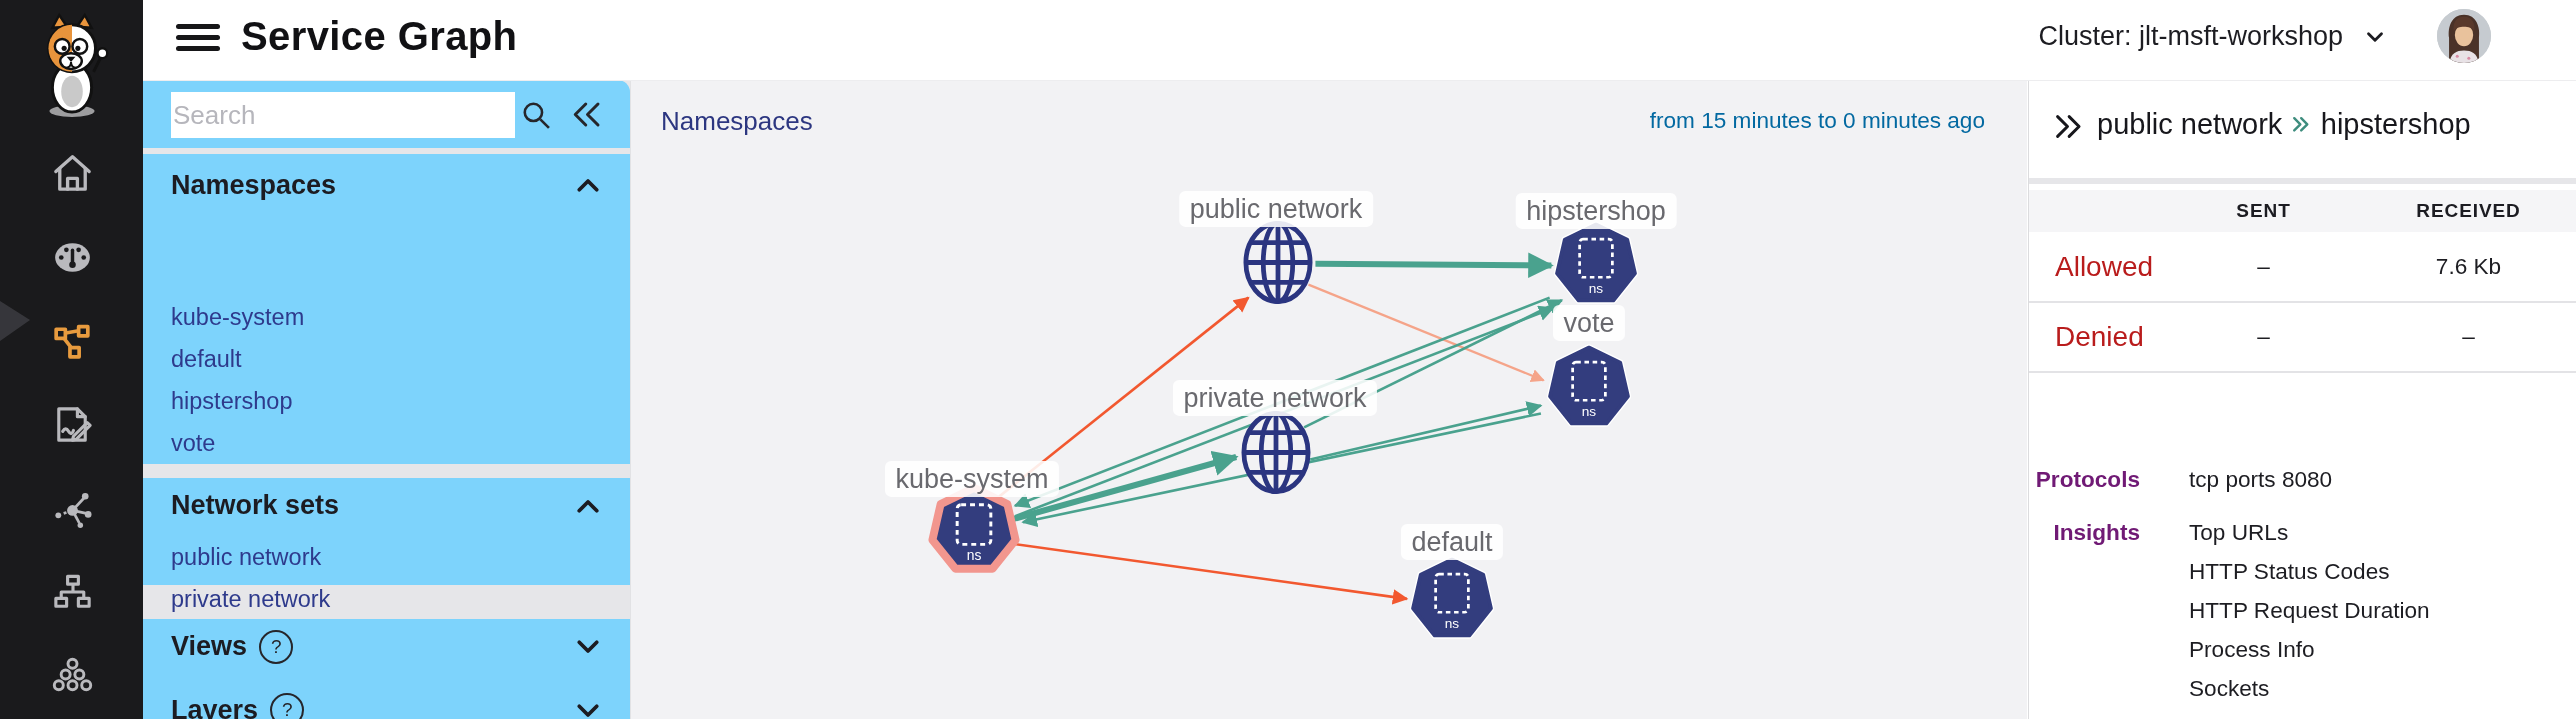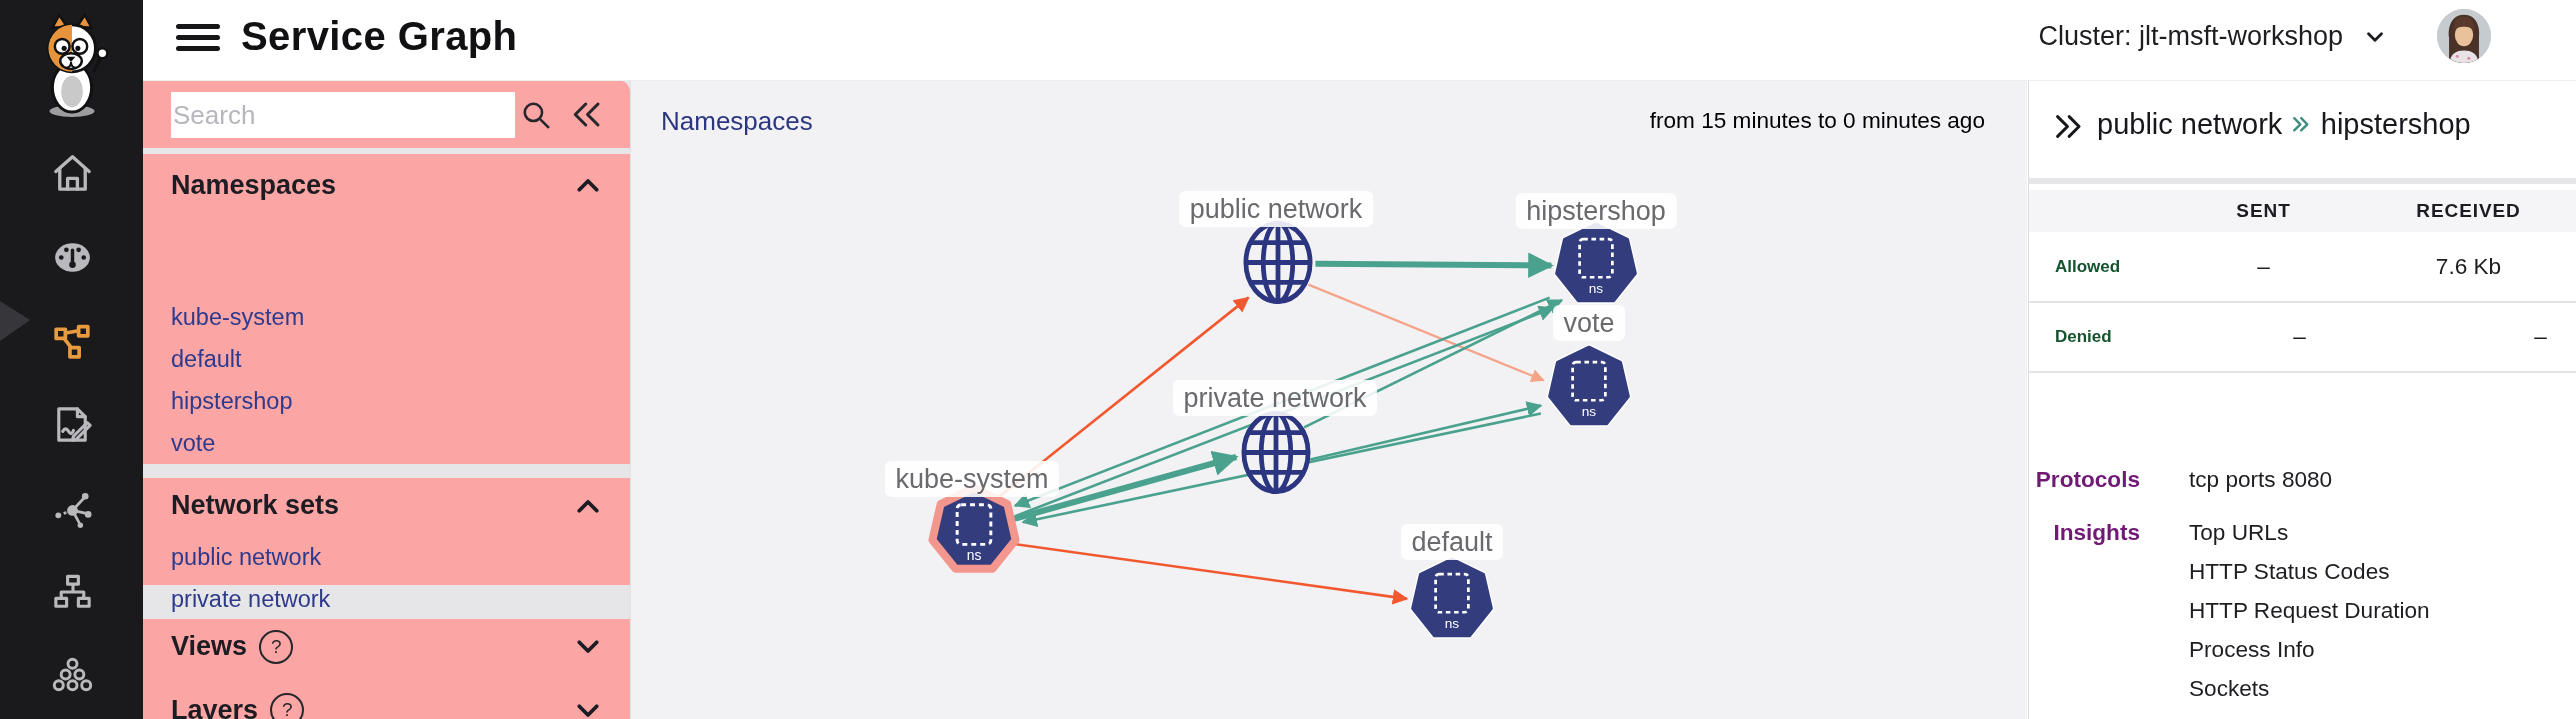--- a/index.html
+++ b/index.html
@@ -14,46 +14,46 @@
   
   .topbar{left:143px;top:0;width:2433px;height:80px;background:#fff;border-bottom:0.9px solid #ededef;z-index:20;}
   .burger{position:absolute;left:33px;top:23.5px;width:44px;height:33px;cursor:pointer;}
   .burger span{display:block;height:5.2px;background:#161618;border-radius:2.6px;margin-bottom:6.1px;}
   .app-title{position:absolute;left:98px;top:14px;font-size:40px;font-weight:700;color:#111114;letter-spacing:0.4px;}
   .cluster{position:absolute;right:188px;top:21px;font-size:27px;color:#1d1d22;display:flex;align-items:center;gap:19px;cursor:pointer;}
   .avatar{position:absolute;right:85px;top:8.7px;width:54px;height:54px;border-radius:50%;overflow:hidden;background:#c9cdd1;cursor:pointer;}
 
   
   .sidepanel{left:143px;top:80px;width:487px;height:639px;background:#e6e6e9;z-index:10;border-right:0.9px solid #e2e2e4;}
-  .card{position:absolute;left:0;width:487px;background:#fca5a5;}
+  .card{position:absolute;left:0;width:487px;background:#7dd3fc;}
   .search-card{top:0;height:68px;border-radius:0 12.2px 0 0;}
   .search-input{position:absolute;left:28px;top:12.2px;width:340px;height:44px;border:none;outline:none;font-size:26px;color:#333;font-family:"Liberation Sans",sans-serif;}
   .search-input::placeholder{color:#b6b6bc;}
   .sec-head{position:absolute;left:28px;font-size:27px;font-weight:700;color:#1c1c22;display:flex;align-items:center;gap:12.2px;}
   .chev{position:absolute;right:26px;width:33px;height:33px;cursor:pointer;display:flex;align-items:center;justify-content:center;}
   .ns-link{position:absolute;left:28px;font-size:23.5px;color:#2e3a8c;cursor:pointer;}
   .help{display:inline-flex;width:30px;height:30px;border:2.2px solid #26262b;border-radius:50%;align-items:center;justify-content:center;font-size:19px;font-weight:400;color:#26262b;}
 
   
   .canvas{left:630px;top:80px;width:1397px;height:639px;background:#f2f2f4;}
   .view-label{position:absolute;left:31px;top:26px;font-size:26px;color:#2c3680;}
-  .time-range{position:absolute;right:42px;top:28px;font-size:22.6px;color:#000000;}
+  .time-range{position:absolute;right:42px;top:28px;font-size:22.6px;color:#0369a1;}
   .gpill{position:absolute;transform:translate(-50%,-50%);background:rgba(255,255,255,.88);color:#69696e;font-size:27px;padding:2.6px 10.5px;border-radius:6.1px;white-space:nowrap;z-index:6;}
   .gicon{position:absolute;transform:translate(-50%,-50%);z-index:5;}
   .gedges{position:absolute;left:0;top:0;z-index:2;}
 
   
   .details{left:2028px;top:80px;width:548px;height:639px;background:#fff;border-left:1.7px solid #dcdcde;}
   .d-head{position:absolute;left:0;top:0;width:548px;height:98px;}
   .d-title{position:absolute;left:68px;top:28px;font-size:29px;color:#17171c;display:flex;align-items:center;gap:7px;white-space:nowrap;}
   .band{position:absolute;left:0;width:548px;background:#e6e6e9;height:6.1px;}
   .gray-row{position:absolute;left:0;width:548px;background:#f5f5f7;}
   .th{font-size:19px;font-weight:700;color:#1c1c22;letter-spacing:0.9px;}
   .cell{font-size:22.6px;color:#1d1d22;}
-  .rowlab{font-size:17px;font-weight:700;color:#14532d;}
+  .rowlab{font-size:28px;font-weight:400;color:#b91c1c;}
   .tgrid{position:absolute;left:0;width:548px;display:grid;grid-template-columns:138px 193px 217px;align-items:center;}
   .tgrid .c{text-align:center;}
   .sep{position:absolute;left:0;width:548px;height:1.7px;background:#e3e3e6;}
   .kv-label{position:absolute;left:0;width:111px;text-align:right;font-size:22.6px;font-weight:700;color:#701a75;}
   .kv-val{position:absolute;left:160px;font-size:22.6px;color:#1d1d22;white-space:nowrap;}
 </style>
 </head>
 <body>
 
 <div class="app">
@@ -360,21 +360,21 @@
       <div></div>
       <div class="c th">SENT</div>
       <div class="c th">RECEIVED</div>
     </div>
     <div class="tgrid" style="top:153px;height:68px;">
       <div class="rowlab" style="padding-left:26px;">Allowed</div>
       <div class="c cell">–</div>
       <div class="c cell">7.6 Kb</div>
     </div>
     <div class="sep" style="top:221px;"></div>
-    <div class="tgrid" style="top:223px;height:68px;gap:36px;">
+    <div class="tgrid" style="top:223px;height:68px;">
       <div class="rowlab" style="padding-left:26px;">Denied</div>
       <div class="c cell">–</div>
       <div class="c cell">–</div>
     </div>
     <div class="sep" style="top:291px;"></div>
 
 
     <div class="kv-label" style="top:387px;">Protocols</div>
     <div class="kv-val" style="top:387px;">tcp ports 8080</div>
 

